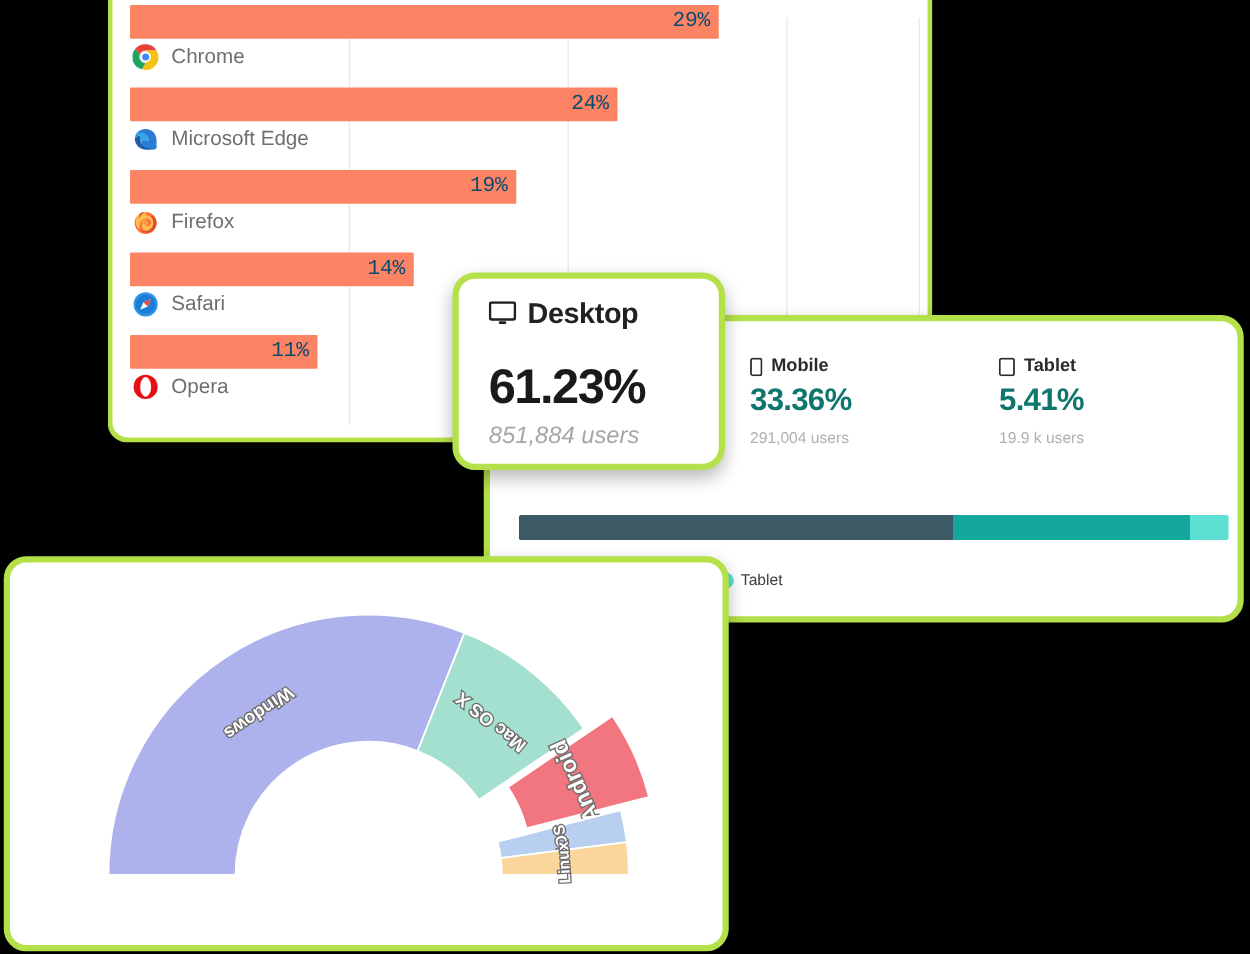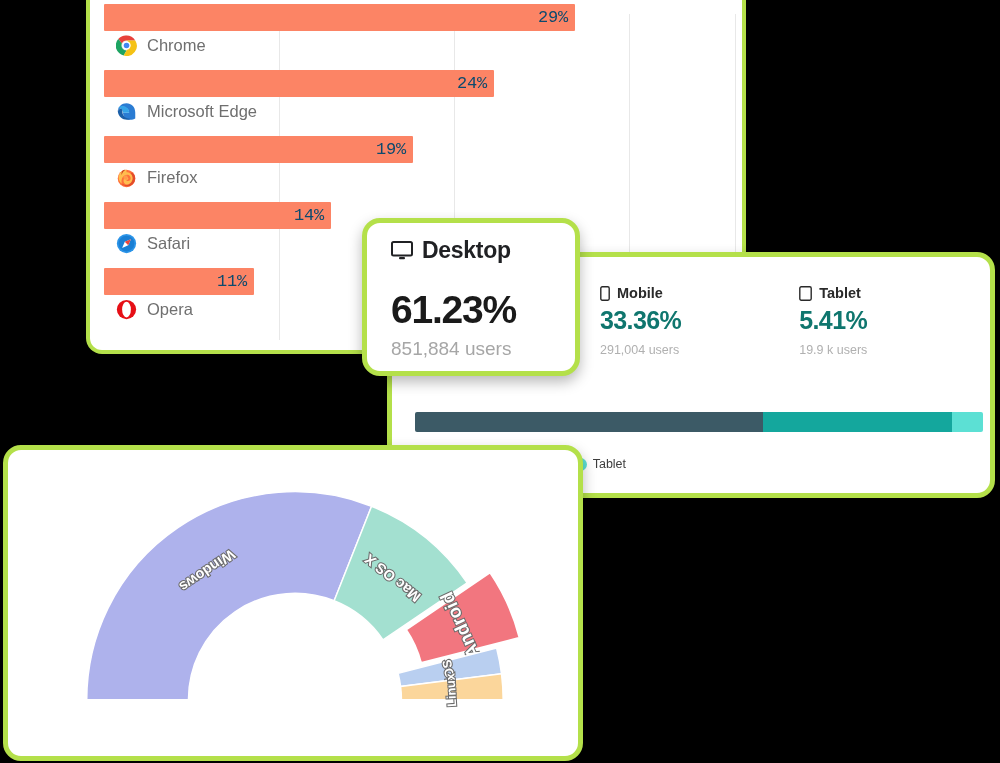--- a/index.html
+++ b/index.html
@@ -24,31 +24,31 @@
   #browser-card { left: 86px; top: -10px; width: 660px; height: 364px; border-radius: 0 0 16px 16px; border-top: none; }
   #browser-plot { position: absolute; left: 14px; top: 14px; right: 14px; bottom: 10px; }
   .gridline { position: absolute; top: 10px; bottom: 0; width: 1px; background: #e8e8e8; }
   .brow-row { position: absolute; left: 0; right: 0; height: 66px; }
   .brow-bar {
     position: absolute; left: 0; top: 0; height: 27px;
     background: #fc8465; border-radius: 1px;
     display: flex; align-items: center; justify-content: flex-end;
   }
   .brow-val { font-size: 17px; color: #0c4a6e; padding-right: 7px; font-family: Liberation Mono, monospace; letter-spacing: -0.2px; }
-  .brow-lab { position: absolute; left: 12px; top: 31px; display: flex; align-items: center; gap: 10px; }
+  .brow-lab { position: absolute; left: 2px; top: 31px; display: flex; align-items: center; gap: 10px; }
   .brow-name { font-size: 16.5px; color: #6f6f6f; }
   .bicon { width: 21px; height: 21px; flex: 0 0 21px; display: block; }
 
   
   #desktop-card { left: 362px; top: 218px; width: 218px; height: 158px; border-radius: 18px; border-width: 5px; z-index: 6; }
   #desktop-card .inner { padding: 14px 0 0 24px; }
   .dt-head { display: flex; align-items: center; gap: 9px; }
   .dt-title { font-size: 23px; font-weight: bold; color: #202124; letter-spacing: -0.3px; }
   .dt-pct { font-size: 39px; font-weight: bold; color: #1a1a1a; letter-spacing: -1.2px; margin-top: 24px; }
-  .dt-users { font-size: 19px; color: #a6a6a6; margin-top: 6px; }
+  .dt-users { font-size: 19px; color: #a6a6a6; margin-top: 6px; font-style: italic; }
 
   
   #device-card { left: 387px; top: 252px; width: 608px; height: 246px; border-radius: 18px; border-width: 5px; z-index: 3; }
   .dev-stats { position: absolute; left: 208px; top: 28px; display: flex; gap: 118px; }
   .dev-head { display: flex; align-items: center; gap: 7px; }
   .dev-title { font-size: 14.5px; font-weight: bold; color: #2a2a2a; }
   .dev-pct { font-size: 25px; font-weight: bold; color: #0f766e; margin-top: 5px; letter-spacing: -0.6px; }
   .dev-users { font-size: 12.5px; color: #b0b0b0; margin-top: 8px; }
 
   #stackbar { position: absolute; left: 23px; top: 155px; width: 568px; height: 20px; display: flex; border-radius: 2px; overflow: hidden; }

